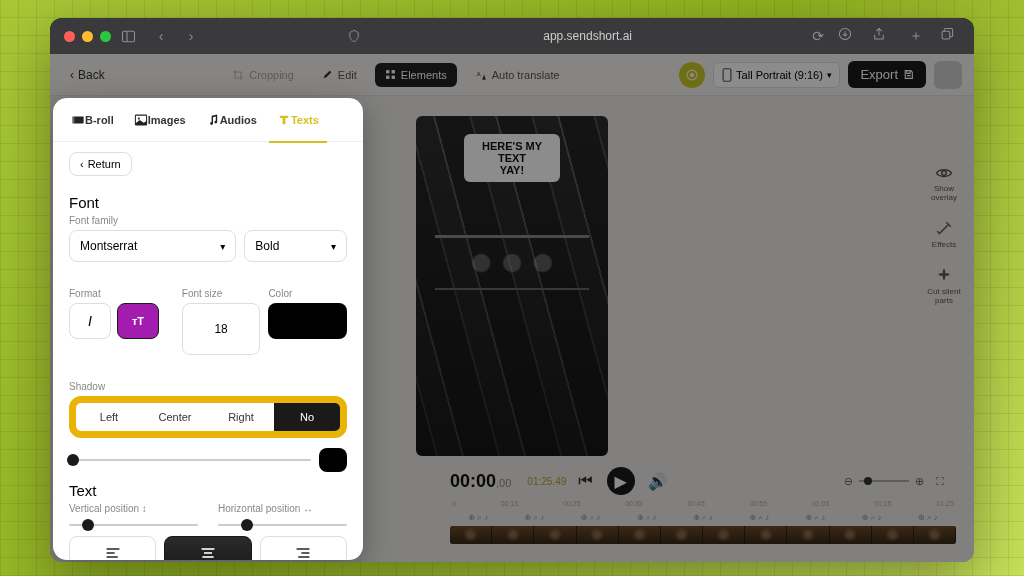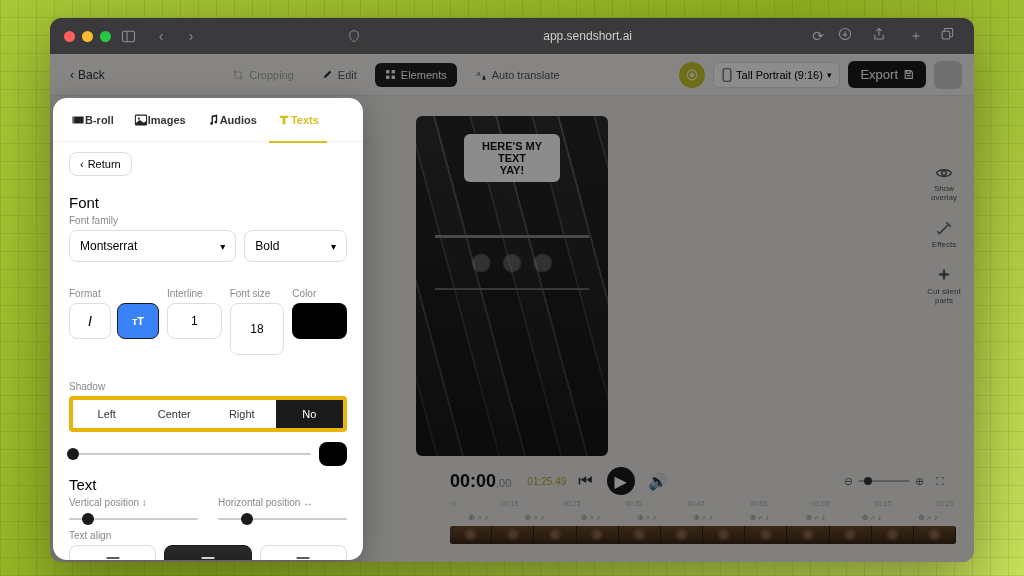--- a/index.html
+++ b/index.html
@@ -105,22 +105,22 @@
   .pbody { flex:1; overflow-y:auto; padding:10px 16px;}
   .pbody::-webkit-scrollbar{display:none;}
   .return-btn { display:inline-flex; align-items:center; gap:4px; border:1px solid #ddd; border-radius:8px; padding:5px 10px; font-size:11px; margin-bottom:10px;}
   .section-h { font-weight:400; font-size:15px; margin:8px 0 4px;}
   .label { font-size:10px; color:#888; margin-bottom:4px;}
   .row { display:flex; gap:8px; margin-bottom:26px;}
   .field { border:1px solid #ddd; border-radius:8px; padding:8px 10px; font-size:12px; display:flex; align-items:center; justify-content:space-between;}
   .field.sm { padding:8px 6px; justify-content:center;}
   .swatch { border-radius:8px; background:#000;}
   .fmt-btn { width:42px; height:36px; border:1px solid #ddd; border-radius:8px; display:flex; align-items:center; justify-content:center; font-size:14px;}
-  .fmt-btn.active { background:#3b82f6; color:#fff; border-color:#1a1a1a;}
-  .seg { display:flex; border:4px solid #eab308; border-radius:4px; overflow:hidden;}
+  .fmt-btn.active { background:#a21caf; color:#fff; border-color:#1a1a1a;}
+  .seg { display:flex; border:7px solid #eab308; border-radius:12px; overflow:hidden;}
   .seg .sbtn { flex:1; padding:8px 0; font-size:11px; text-align:center; color:#333;}
   .seg .sbtn.active { background:#1a1a1a; color:#fff;}
   .slider-row { display:flex; align-items:center; gap:8px; margin-bottom:10px;}
   .slider { flex:1; height:2px; background:#ccc; position:relative; border-radius:2px;}
   .slider .knob { position:absolute; top:-5px; width:12px; height:12px; border-radius:50%; background:#1a1a1a;}
   .two-col { display:flex; gap:20px;}
   .two-col > div { flex:1;}
   .align-seg { display:flex; gap:8px;}
   .align-btn { flex:1; height:34px; border:1px solid #ddd; border-radius:8px; display:flex; align-items:center; justify-content:center;}
   .align-btn.active { background:linear-gradient(#2a2a2a,#1a1a1a); color:#fff; border-color:#1a1a1a;}
@@ -376,26 +376,20 @@
           <div style="flex:1.2">
             <div class="label">Format</div>
             <div class="row" style="margin:0;gap:6px">
               <div class="fmt-btn">
                   <i>I</i>
                 </div>
               <div class="fmt-btn active" style="font-size:11px;font-weight:700">тT</div>
             </div>
           </div>
           <div style="flex:0.9">
-            <div class="label">Interline</div>
-            <div class="field sm" style="height:36px">
-                <span>1</span>
-              </div>
-          </div>
-          <div style="flex:0.9">
             <div class="label">Font size</div>
             <div class="field sm" style="height:52px">
                 <span>18</span>
               </div>
           </div>
           <div style="flex:0.9">
             <div class="label">Color</div>
             <div class="swatch" style="height:36px"></div>
           </div>
         </div>
@@ -422,21 +416,20 @@
                 <div class="knob" style="left:10%"></div>
               </div>
           </div>
           <div>
             <div class="label"><span>Horizontal position</span> <span>↔</span></div>
             <div class="slider" style="margin:10px 0">
                 <div class="knob" style="left:18%"></div>
               </div>
           </div>
         </div>
-        <div class="label">Text align</div>
         <div class="align-seg" style="margin-bottom:12px">
           <div class="align-btn">
             <svg width="16" height="12" viewBox="0 0 20 14" stroke="#333" stroke-width="2">
                 <line x1="2" y1="2" x2="18" y2="2"></line>
                 <line x1="2" y1="7" x2="12" y2="7"></line>
                 <line x1="2" y1="12" x2="16" y2="12"></line>
               </svg>
           </div>
           <div class="align-btn active">
             <svg width="16" height="12" viewBox="0 0 20 14" stroke="#fff" stroke-width="2">

